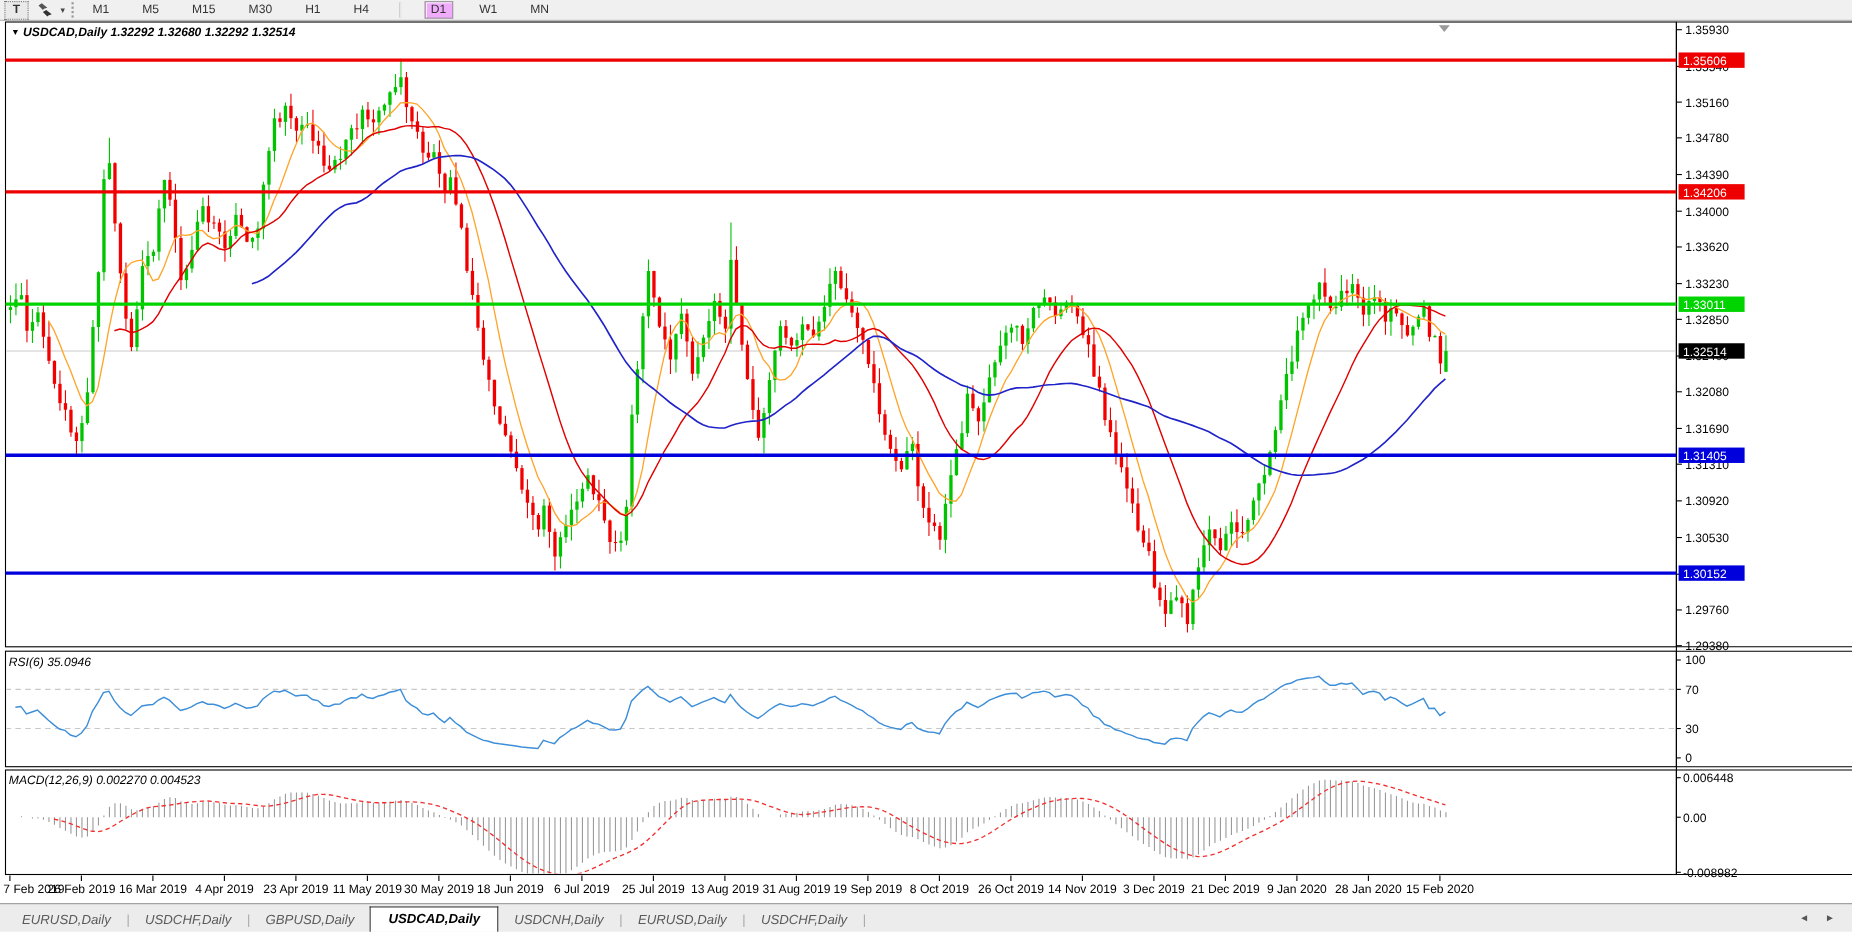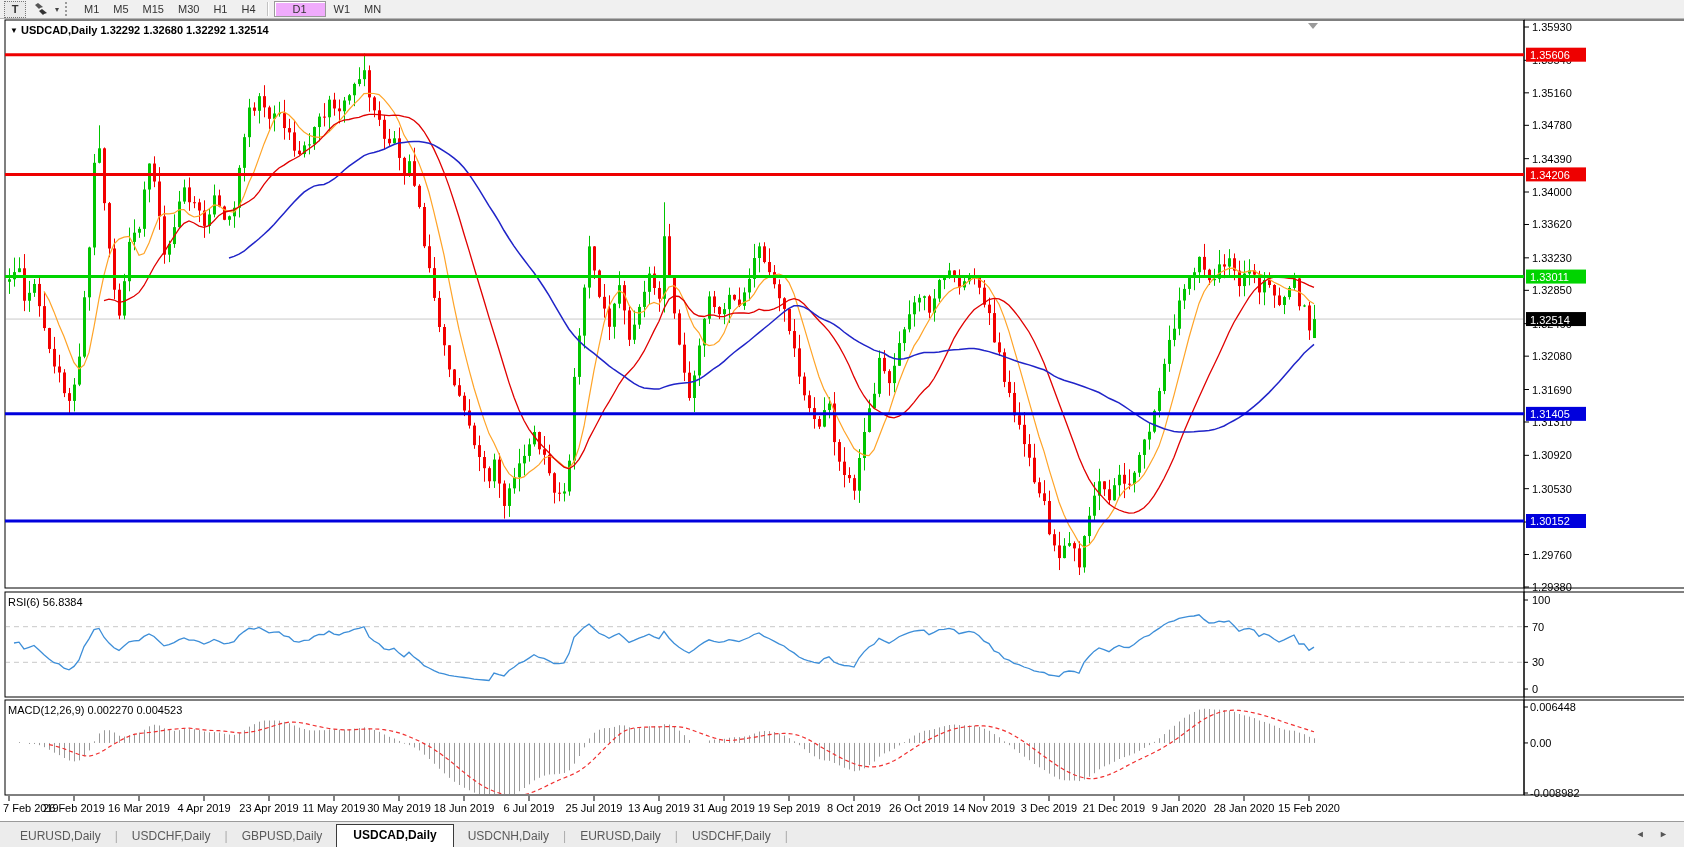--- a/index.html
+++ b/index.html
@@ -6,52 +6,52 @@
             font-family:"Liberation Sans",sans-serif;-webkit-font-smoothing:none;}
   
   #toolbar{position:absolute;left:0;top:0;width:1684px;height:19px;background:#f0f0f0;
            border-bottom:1px solid #b5b5b5;display:flex;align-items:center;gap:2px;box-sizing:border-box;}
   .tool-ico{width:20px;height:15px;display:flex;align-items:center;justify-content:center;margin-left:4px;}
   #txt-tool{border:1px dotted #777;font-size:11px;font-weight:bold;color:#333;background:#eaeaea;}
   .caret{font-size:8px;color:#444;margin-left:1px;}
   .grip{width:5px;height:14px;margin:0 4px;border-left:2px dotted #9a9a9a;}
   .vsep{width:1px;height:14px;background:#c2c2c2;border-right:1px solid #fff;margin:0 3px;}
   .tfbtn{font-size:11px;color:#333;padding:1px 6px;height:14px;line-height:14px;cursor:default;}
-  .tfbtn.active{background:#f0abfc;border:1px solid #9a9a9a;padding:0 18px;box-shadow:inset 1px 1px 0 #fff;}
+  .tfbtn.active{background:#f0abfc;border:1px solid #9a9a9a;padding:0 5px;box-shadow:inset 1px 1px 0 #fff;}
   
-  .ovl{position:absolute;font-size:11px;color:#000;white-space:nowrap;z-index:5;}
+  .ovl{position:absolute;font-size:11px;color:#000;white-space:nowrap;z-index:5;font-style:italic;}
   #chart-title{left:10px;top:24px;font-weight:bold;}
   #chart-title .tc{font-size:8px;vertical-align:1px;}
   #rsi-label{left:8px;top:596px;}
   #macd-label{left:8px;top:704px;}
   
   #cv{position:absolute;left:0;top:0;z-index:1;}
   
   #tabbar{position:absolute;left:0;top:821px;width:1684px;height:26px;background:#ececec;
-          border-top:1px solid #9a9a9a;display:flex;align-items:flex-end;box-sizing:border-box;}
+          border-top:1px solid #9a9a9a;display:flex;align-items:flex-end;box-sizing:border-box;font-style:italic;}
   .tab{font-size:12px;color:#5a5a5a;padding:3px 14px 4px 14px;white-space:nowrap;cursor:default;}
   .tab.active{background:#fff;color:#000;font-weight:bold;border:1px solid #3a3a3a;border-bottom:none;
               padding:3px 16px 5px 16px;margin-top:-1px;}
   .tabsep{color:#aaa;font-size:12px;padding:3px 0 4px 0;}
   #tab-scroll{position:absolute;right:10px;top:7px;font-size:9px;color:#555;letter-spacing:6px;}
 </style>
 </head>
 <body>
 
 <div id="toolbar">
   <div class="tool-ico" id="txt-tool">T</div>
   <div class="tool-ico">
     <svg width="16" height="14">
       <polygon points="4,1 9,5 6,6 5,7 1,3" fill="#555"></polygon>
       <polygon points="8,7 13,11 10,12 9,13 5,9" fill="#333"></polygon>
     </svg>
   </div>
   <span class="caret">▾</span>
   <div class="grip"></div>
-  <div id="tf-buttons" style="display:flex;align-items:center;gap:2px;">
+  <div id="tf-buttons" style="display:flex;align-items:center;gap:18px;">
       <div class="tfbtn">M1</div>
       <div class="tfbtn">M5</div>
       <div class="tfbtn">M15</div>
       <div class="tfbtn">M30</div>
       <div class="tfbtn">H1</div>
       <div class="tfbtn">H4</div>
       <div class="vsep"></div>
       <div class="tfbtn active">D1</div>
       <div class="tfbtn">W1</div>
       <div class="tfbtn">MN</div>
@@ -60,21 +60,21 @@
 
 <div class="ovl" id="chart-title">
   <span class="tc">▼</span>
   <span>USDCAD,Daily</span>
   <span>1.32292</span>
   <span>1.32680</span>
   <span>1.32292</span>
   <span>1.32514</span>
 </div>
 <div class="ovl" id="rsi-label">
-  <span>RSI(6)</span>&nbsp;<span>56.8384</span>
+  <span>RSI(6)</span>&nbsp;<span>35.0946</span>
 </div>
 <div class="ovl" id="macd-label">
   <span>MACD(12,26,9)</span>&nbsp;<span>0.002270</span>&nbsp;<span>0.004523</span>
 </div>
 
 <svg id="cv" width="1684" height="821">
     <defs>
       <clipPath id="clipMain">
         <rect x="6" y="21" width="1517" height="566"></rect>
       </clipPath>

